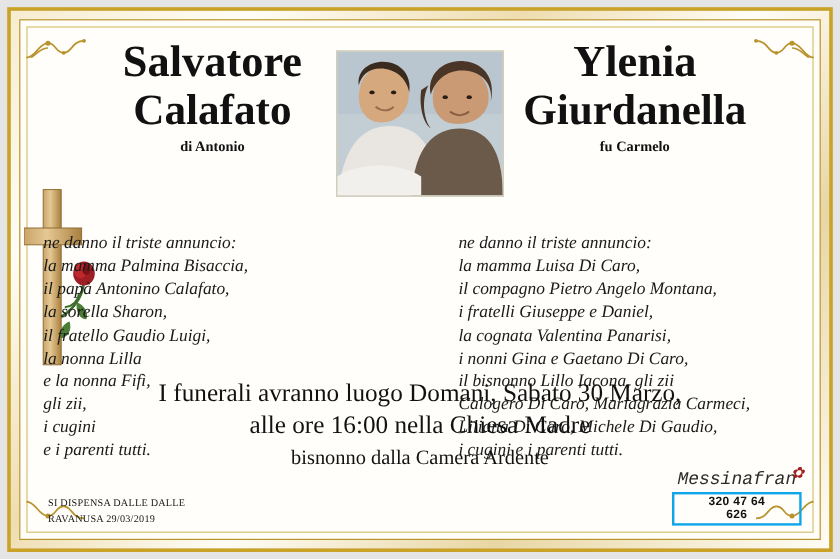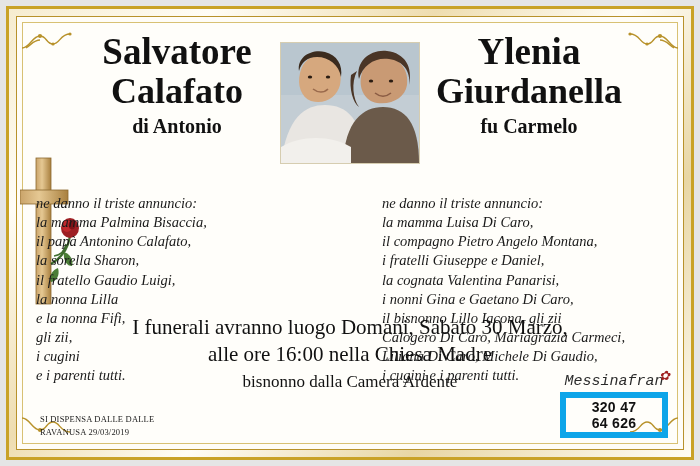--- a/index.html
+++ b/index.html
@@ -109,21 +109,21 @@
     font-size: 37px;
     line-height: 1.08;
     color: #111111;
     letter-spacing: 0px;
     white-space: nowrap;
   }
   .name-line.second { font-size: 36px; }
   .name-sub {
     font-family: "Liberation Serif", serif;
     font-weight: bold;
-    font-size: 20px;
+    font-size: 12px;
     color: #111111;
     margin-top: 4px;
   }
 
   
   .photo {
     position: absolute;
     left: 50%;
     transform: translateX(-50%);
     top: 16px;
@@ -209,25 +209,25 @@
   }
   .agency-flower {
     position: absolute;
     right: -2px;
     top: -4px;
     color: #a02020;
     font-size: 13px;
   }
   .agency-phone {
     display: inline-block;
-    border: 6px solid #0ea5e9;
+    border: 2px solid #0ea5e9;
     padding: 1px 22px;
     font-family: "Liberation Sans", sans-serif;
     font-weight: bold;
-    font-size: 14px;
+    font-size: 10px;
     color: #111;
     letter-spacing: 0.3px;
   }
 </style>
 </head>
 <body>
 
 <div class="poster">
 
   <div class="frame-outer"></div>

